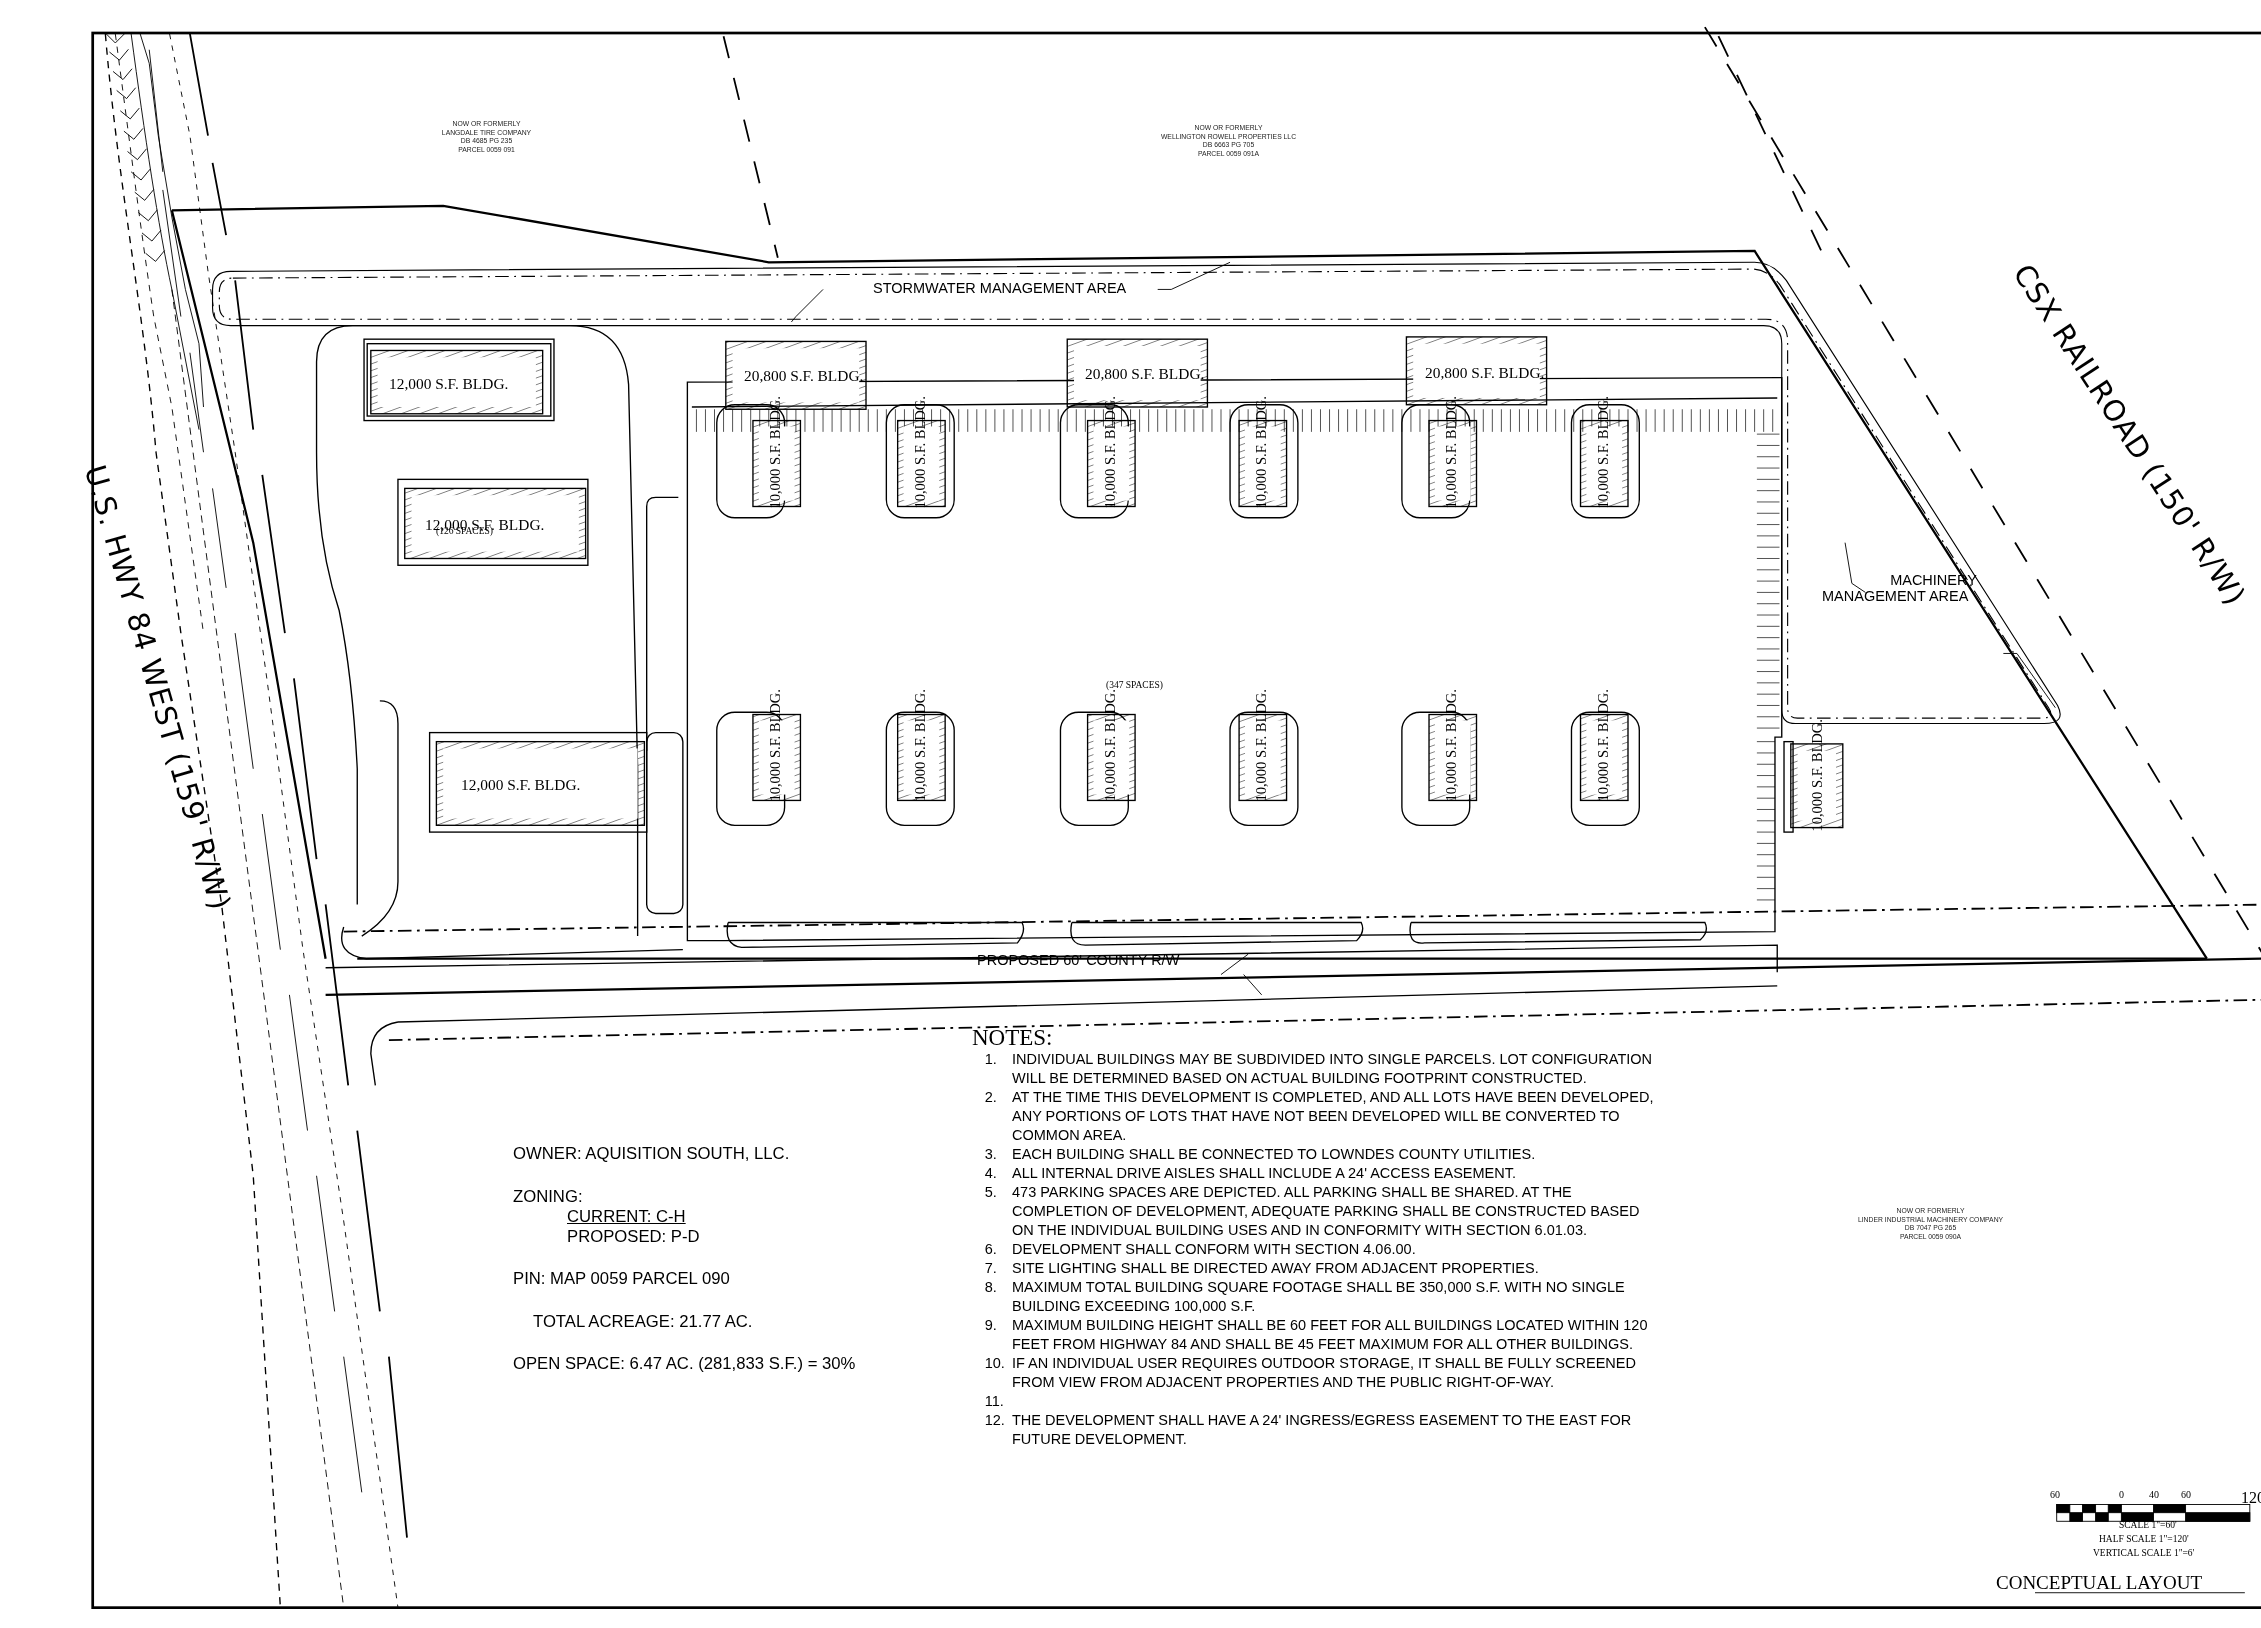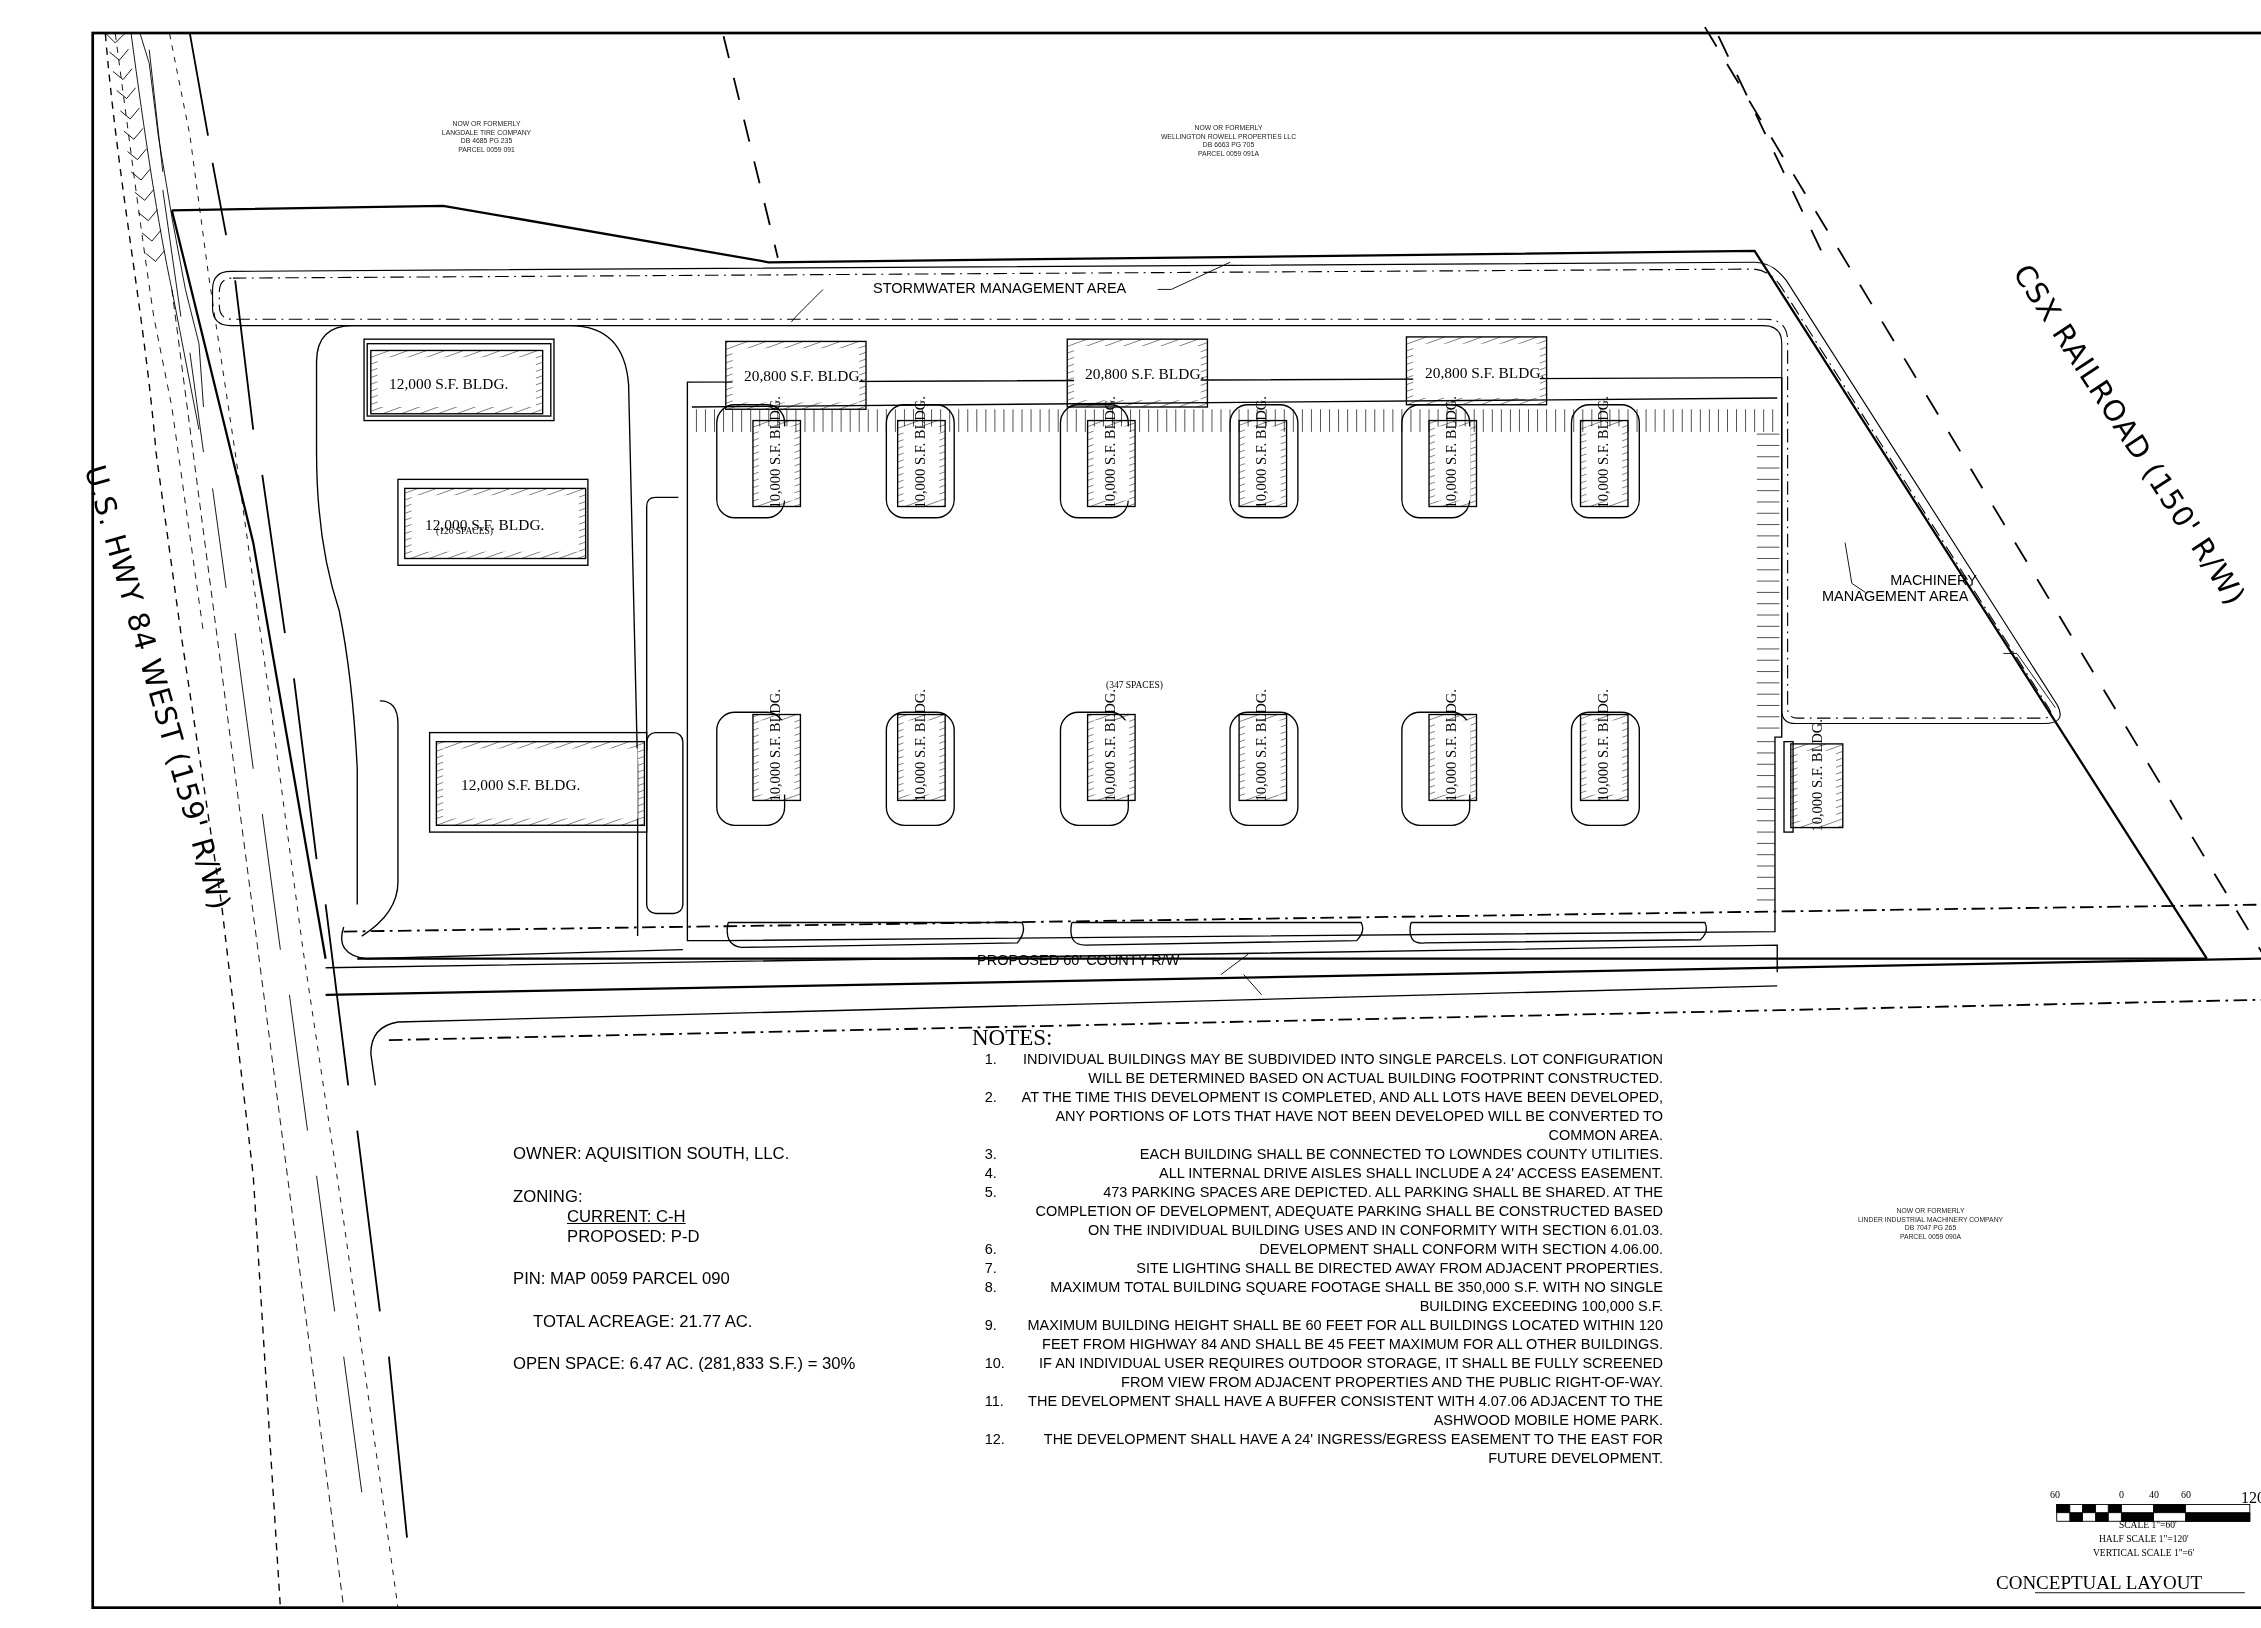--- a/index.html
+++ b/index.html
@@ -13,21 +13,21 @@
   .bldg-label { position:absolute; font-family:"Liberation Serif", serif; font-size:15.4px; white-space:nowrap; }
   .bldg-label.vert { transform:rotate(-90deg); transform-origin:center center; font-size:14.5px; }
   .spaces { position:absolute; font-family:"Liberation Serif", serif; font-size:9.5px; white-space:nowrap; }
   .road-label { position:absolute; font-family:"DejaVu Sans", sans-serif; font-size:29px; white-space:nowrap; transform-origin:left top; letter-spacing:0.9px; }
   .info-block { position:absolute; left:513px; top:1144px; font-size:16.7px; line-height:20px; }
   .info-block .row { white-space:nowrap; }
   .notes { position:absolute; left:972px; top:1027px; width:724px; }
   .notes-title { font-family:"Liberation Serif", serif; font-size:23px; line-height:22.6px; }
   .note { display:flex; font-size:14.5px; line-height:19px; }
   .note .num { width:40px; padding-left:12.7px; box-sizing:border-box; flex:none; }
-  .note .txt { width:651px;text-align:right; }
+  .note .txt { width:651px; }
   .scalebar-text { position:absolute; font-family:"Liberation Serif", serif; white-space:nowrap; }
 </style>
 </head>
 <body>
 
 <div class="sheet">
 
 <svg class="plan" width="2442" height="1628" viewBox="0 0 5400 3600">
   <defs>
     <pattern id="hatch" width="14" height="14" patternUnits="userSpaceOnUse" patternTransform="rotate(70)">
@@ -318,21 +318,20 @@
   <div class="note">
         <span class="num">9.</span>
         <span class="txt">MAXIMUM BUILDING HEIGHT SHALL BE 60 FEET FOR ALL BUILDINGS LOCATED WITHIN 120 FEET FROM HIGHWAY 84 AND SHALL BE 45 FEET MAXIMUM FOR ALL OTHER BUILDINGS.</span>
       </div>
   <div class="note">
         <span class="num">10.</span>
         <span class="txt">IF AN INDIVIDUAL USER REQUIRES OUTDOOR STORAGE, IT SHALL BE FULLY SCREENED FROM VIEW FROM ADJACENT PROPERTIES AND THE PUBLIC RIGHT-OF-WAY.</span>
       </div>
   <div class="note">
         <span class="num">11.</span>
-        <span class="txt">THE DEVELOPMENT SHALL HAVE A BUFFER CONSISTENT WITH 4.07.06 ADJACENT TO THE ASHWOOD MOBILE HOME PARK.</span>
       </div>
   <div class="note">
         <span class="num">12.</span>
         <span class="txt">THE DEVELOPMENT SHALL HAVE A 24' INGRESS/EGRESS EASEMENT TO THE EAST FOR FUTURE DEVELOPMENT.</span>
       </div>
 </div>
 
 <div class="scalebar-text" style="left:2050px; top:1489px; font-size:10px;">60</div>
 <div class="scalebar-text" style="left:2119px; top:1489px; font-size:10px;">0</div>
 <div class="scalebar-text" style="left:2149px; top:1489px; font-size:10px;">40</div>

